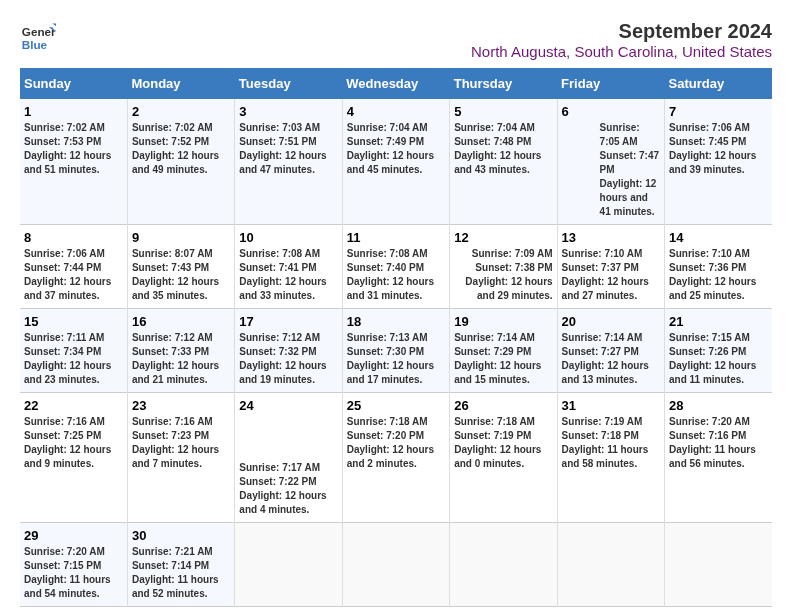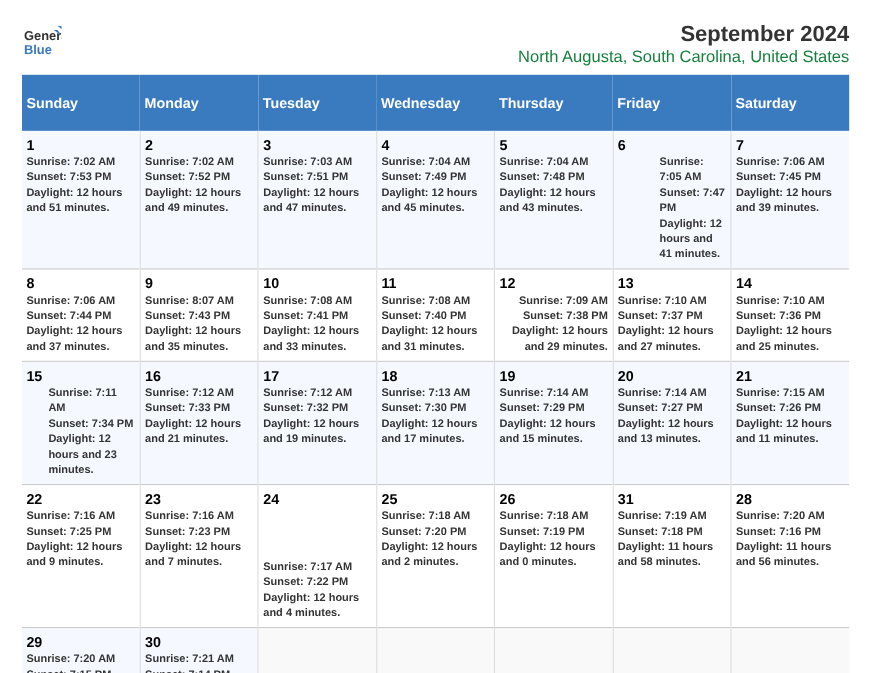--- a/index.html
+++ b/index.html
@@ -28,31 +28,31 @@
     .title-area {
       text-align: right;
     }
     .main-title {
       font-size: 20px;
       font-weight: bold;
       color: #333;
     }
     .subtitle {
       font-size: 15px;
-      color: #15803d;
+      color: #701a75;
     }
     table {
       width: 100%;
       border-collapse: collapse;
       font-size: 11px;
     }
     thead th {
       background-color: #3a7abf;
       color: #fff;
-      padding: 18px 4px;
+      padding: 8px 4px;
       text-align: left;
       font-size: 13px;
       font-weight: bold;
     }
     tbody tr {
       border-bottom: 1px solid #ccc;
     }
     tbody tr:nth-child(odd) {
       background-color: #f5f8ff;
     }
@@ -200,21 +200,21 @@
         <td>
           <span class="day-num">14</span>
           <div class="cell-text" style="white-space: pre-line;">Sunrise: 7:10 AM
 Sunset: 7:36 PM
 Daylight: 12 hours and 25 minutes.</div>
         </td>
       </tr>
       <tr>
         <td>
           <span class="day-num">15</span>
-          <div class="cell-text" style="white-space: pre-line; margin-left: 20px;">Sunrise: 7:11 AM
+          <div class="cell-text" style="white-space: pre-line;">Sunrise: 7:11 AM
 Sunset: 7:34 PM
 Daylight: 12 hours and 23 minutes.</div>
         </td>
         <td>
           <span class="day-num">16</span>
           <div class="cell-text" style="white-space: pre-line;">Sunrise: 7:12 AM
 Sunset: 7:33 PM
 Daylight: 12 hours and 21 minutes.</div>
         </td>
         <td>

